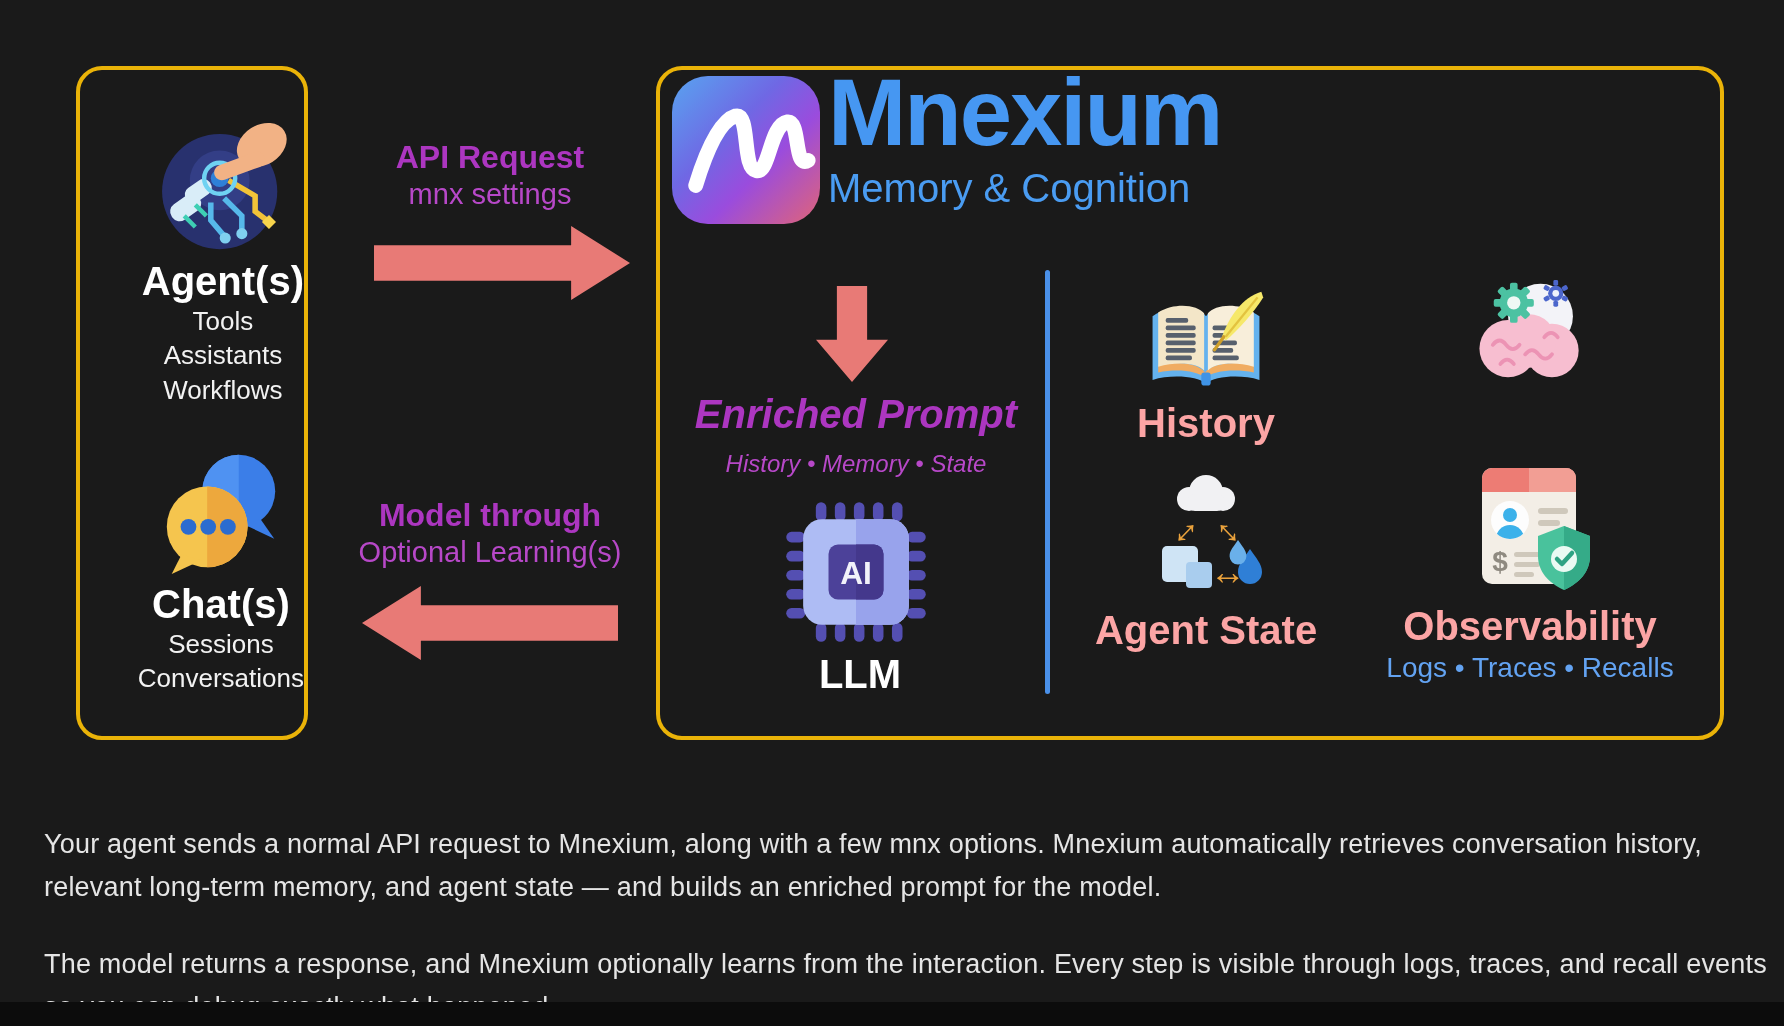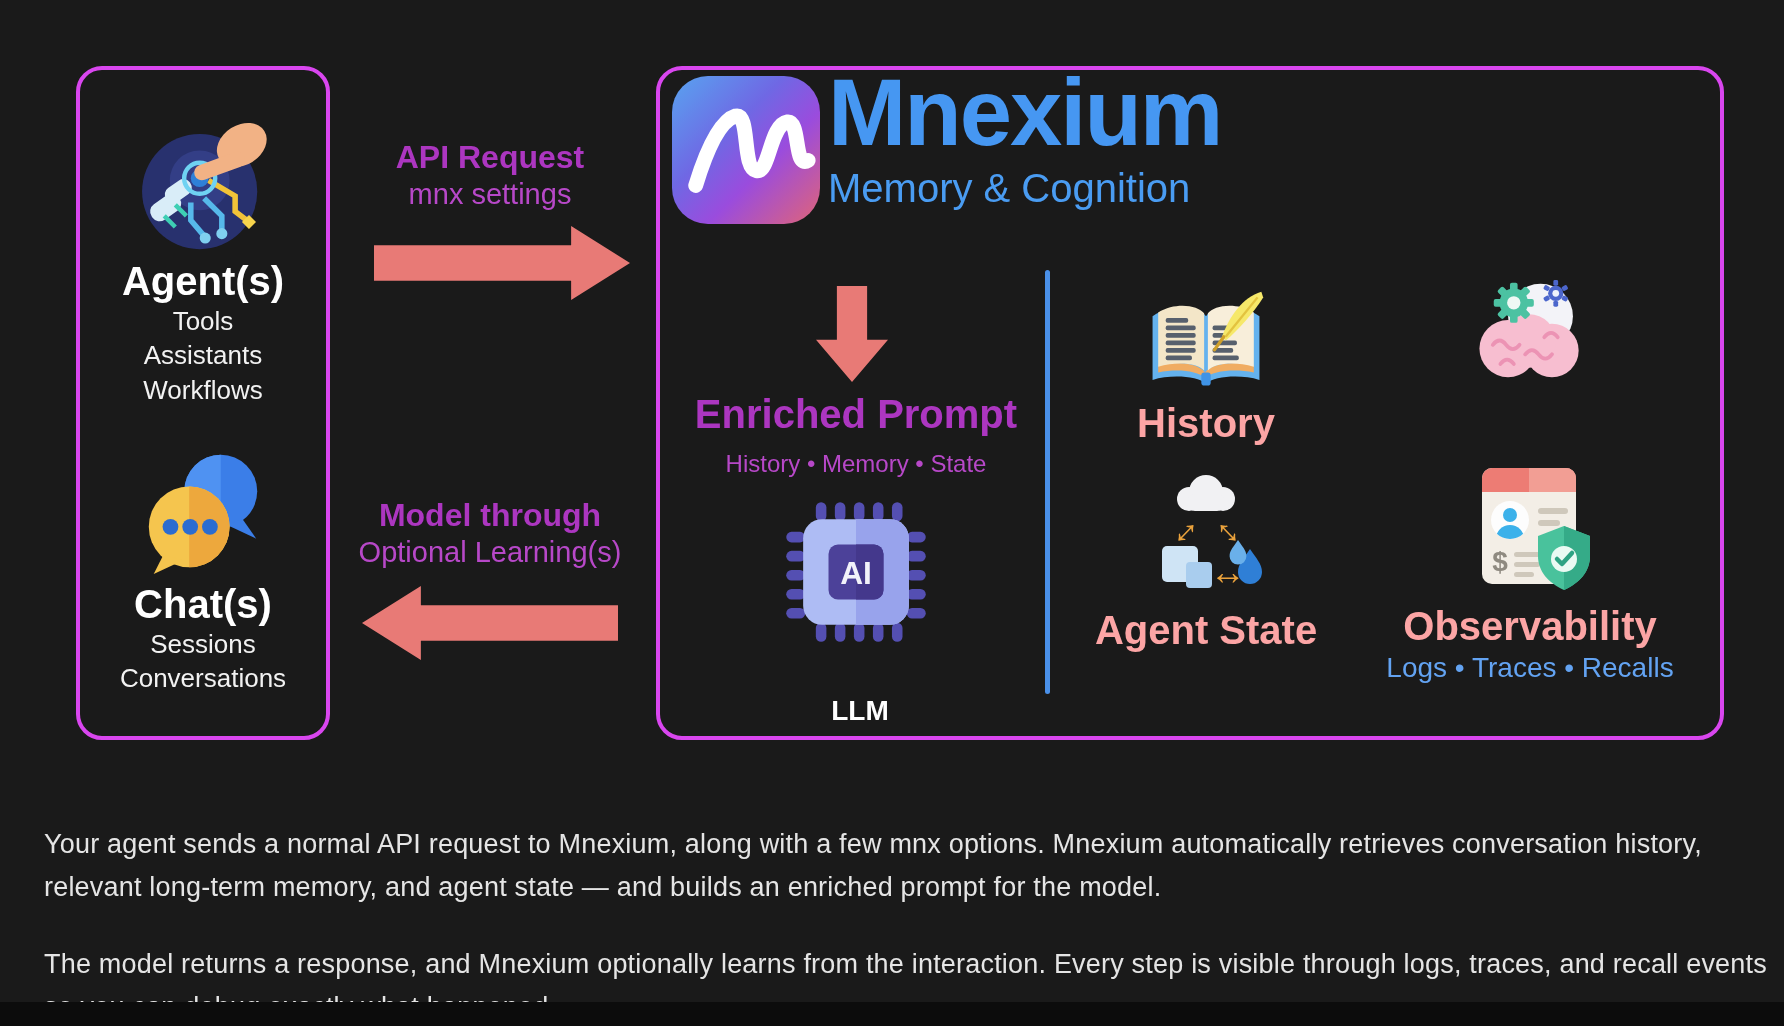--- a/index.html
+++ b/index.html
@@ -1,20 +1,20 @@
 <!DOCTYPE html>
 <html><head>
 <meta charset="utf-8">
 <style>
   html,body{margin:0;padding:0;background:#1a1a1a;}
   body{width:1784px;height:1026px;overflow:hidden;font-family:"Liberation Sans",sans-serif;}
   .canvas{position:relative;width:1784px;height:1026px;background:#1a1a1a;}
 
-  .panel{position:absolute;border:4px solid #d946ef;border-radius:26px;box-sizing:border-box;}
-  .left-panel{left:76px;top:66px;width:254px;height:674px;display:flex;flex-direction:column;align-items:center;padding-top:44px;}
+  .panel{position:absolute;border:4px solid #eab308;border-radius:26px;box-sizing:border-box;}
+  .left-panel{left:76px;top:66px;width:232px;height:674px;display:flex;flex-direction:column;align-items:flex-end;padding-top:44px;}
   .right-panel{left:656px;top:66px;width:1068px;height:674px;}
 
   .node{display:flex;flex-direction:column;align-items:center;text-align:center;}
   .node-title{font-size:40px;font-weight:bold;color:#ffffff;line-height:1.15;}
   .node-line{font-size:26px;color:#f2f2f2;line-height:1.32;}
   .chats-node{margin-top:38px;}
 
   .flow-label{position:absolute;width:280px;text-align:center;}
   .flow-title{font-size:32px;font-weight:bold;color:#ac36c0;line-height:1.1;}
   .flow-sub{font-size:29px;color:#b748c8;margin-top:3px;}
@@ -25,26 +25,26 @@
     clip-path:polygon(100% 26%,23% 26%,23% 0,0 50%,23% 100%,23% 74%,100% 74%);}
   .arrow-down{left:156px;top:216px;width:72px;height:96px;
     clip-path:polygon(29% 0,71% 0,71% 56%,100% 56%,50% 100%,0 56%,29% 56%);}
 
   .logo{position:absolute;left:12px;top:6px;width:148px;height:148px;border-radius:36px;
     background:linear-gradient(135deg,#58a4f0 0%,#6f68e4 38%,#9a4cdd 62%,#e06478 100%);}
   .brand{position:absolute;left:168px;top:-4px;}
   .brand-name{font-size:94px;font-weight:bold;color:#4697f2;line-height:1.0;letter-spacing:-2px;}
   .brand-tagline{font-size:40px;color:#4a9cf2;margin-top:6px;}
 
-  .ep-block{position:absolute;left:26px;top:322px;width:340px;text-align:center;}
+  .ep-block{position:absolute;left:26px;top:322px;width:340px;text-align:center;font-style:italic;}
   .ep-title{font-size:40px;font-weight:bold;color:#ac36c0;line-height:1.1;}
   .ep-sub{font-size:24px;color:#b748c8;margin-top:14px;}
   .chip{position:absolute;left:122px;top:428px;}
   .llm-block{position:absolute;left:96px;top:582px;width:208px;text-align:center;}
-  .llm-label{font-size:28px;font-weight:bold;color:#ffffff;margin-top:43px;}
+  .llm-label{font-size:40px;font-weight:bold;color:#ffffff;}
 
   .divider{position:absolute;left:385px;top:200px;width:5px;height:424px;background:#4a90e8;border-radius:3px;}
 
   .feat{position:absolute;width:300px;text-align:center;}
   .feat-history{left:396px;top:218px;}
   .feat-memory{left:720px;top:206px;}
   .feat-state{left:396px;top:390px;}
   .feat-obs{left:720px;top:386px;}
   .feat-label{font-size:40px;font-weight:bold;color:#fca5a5;line-height:1.1;margin-top:4px;}
   .feat-sub{font-size:28px;color:#63a3f2;margin-top:4px;}

